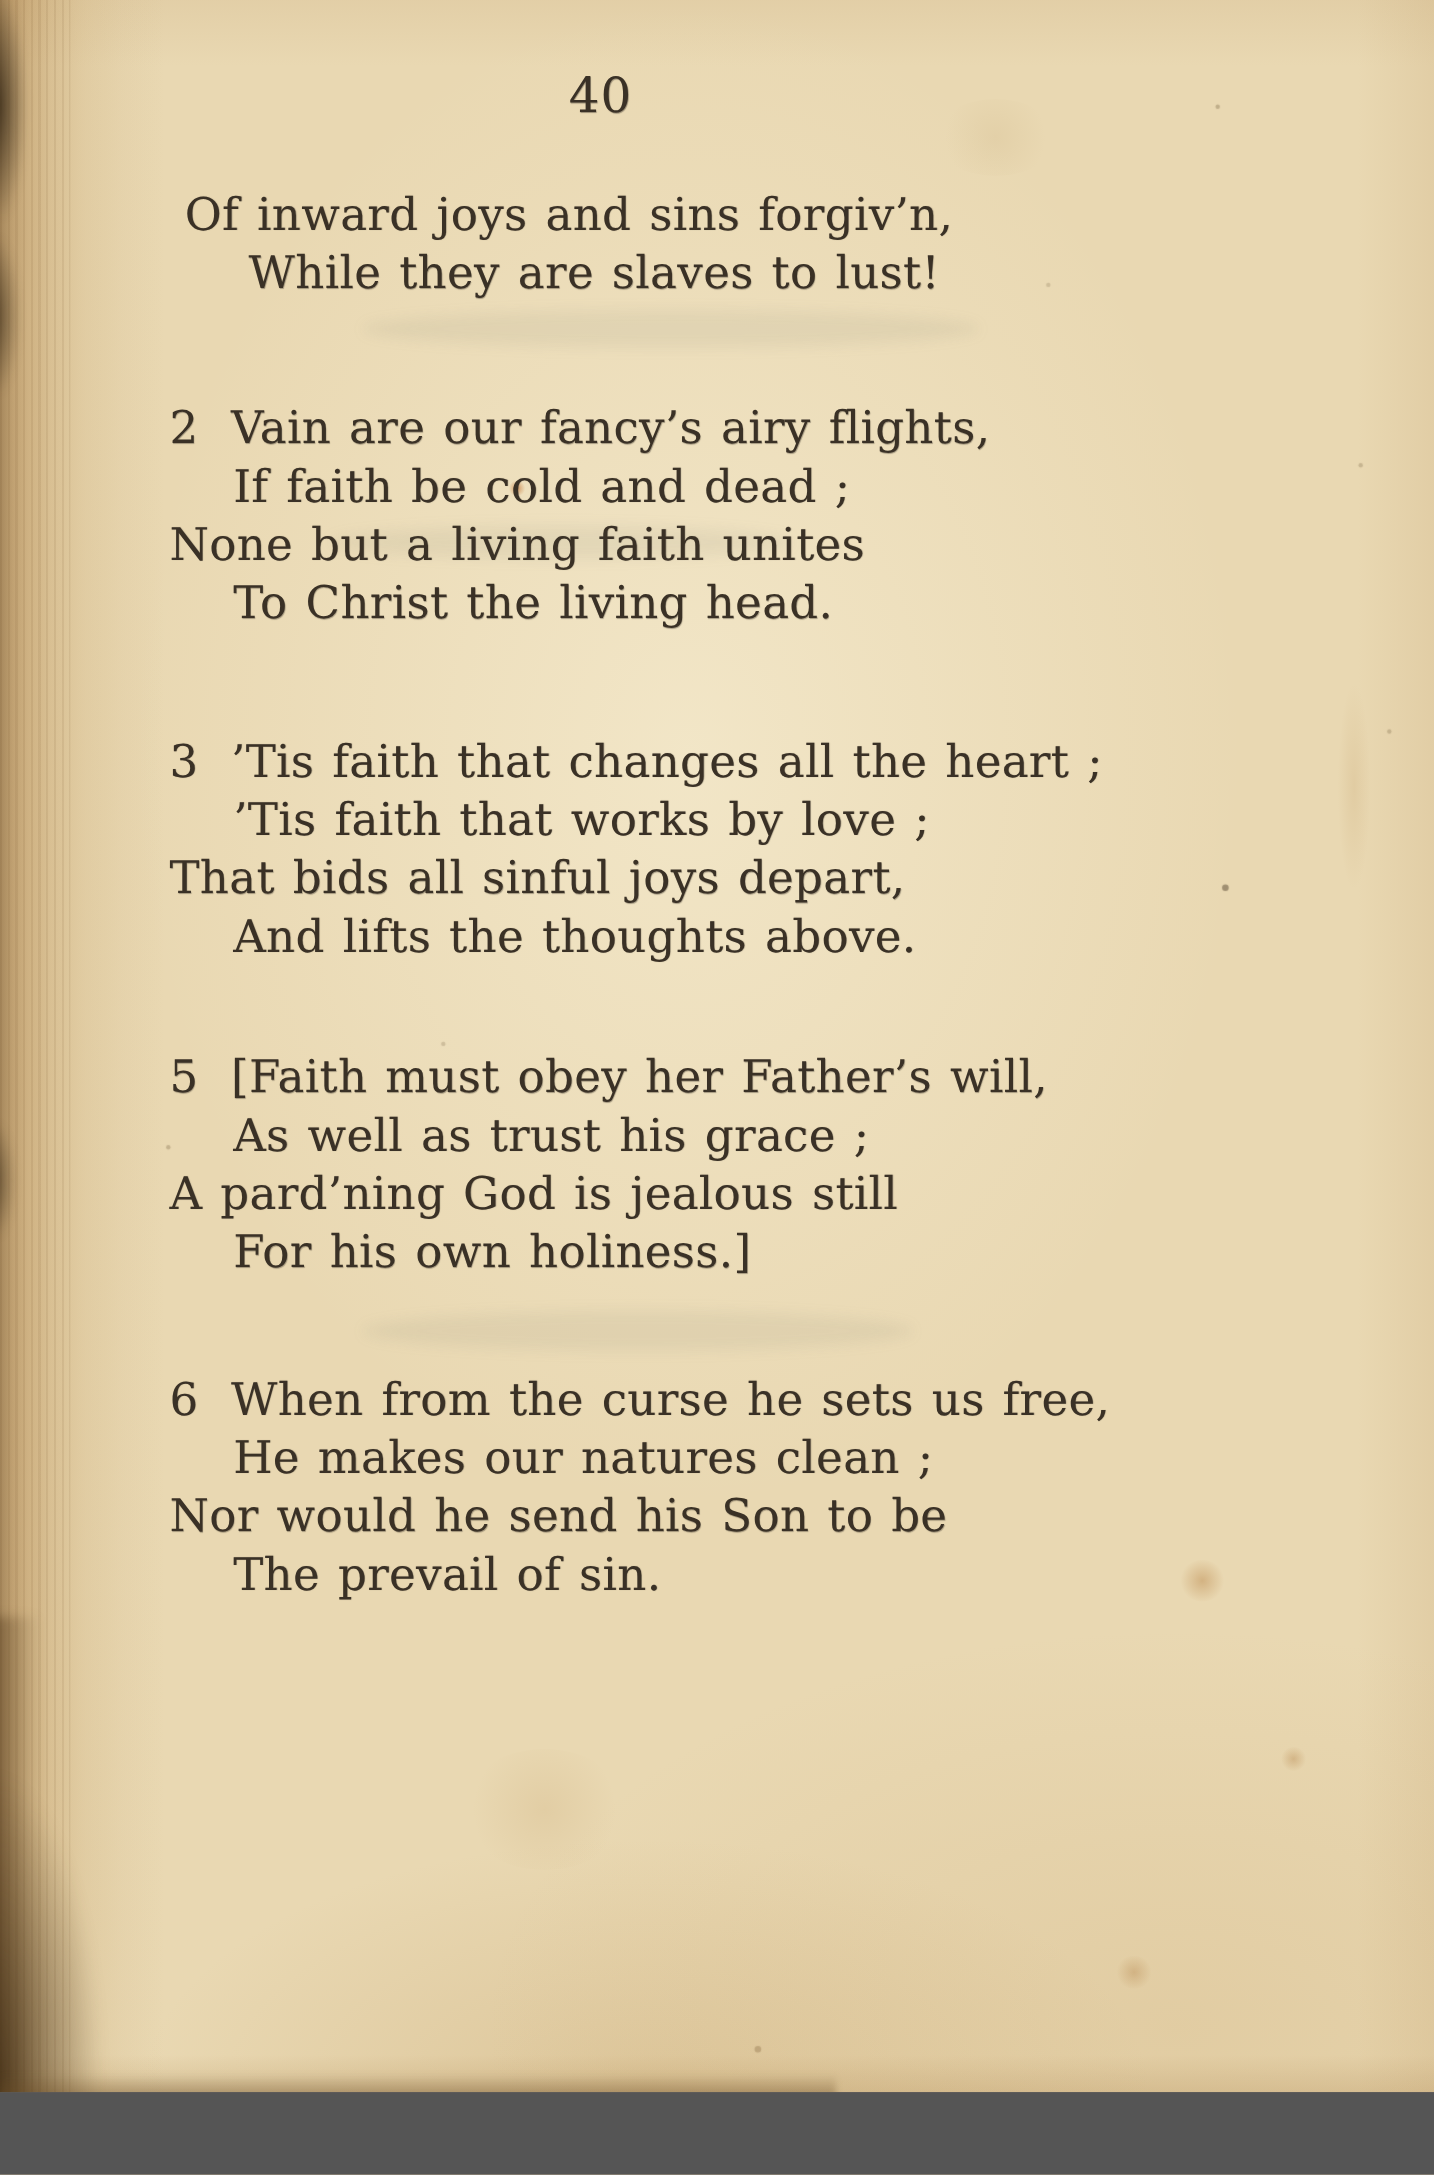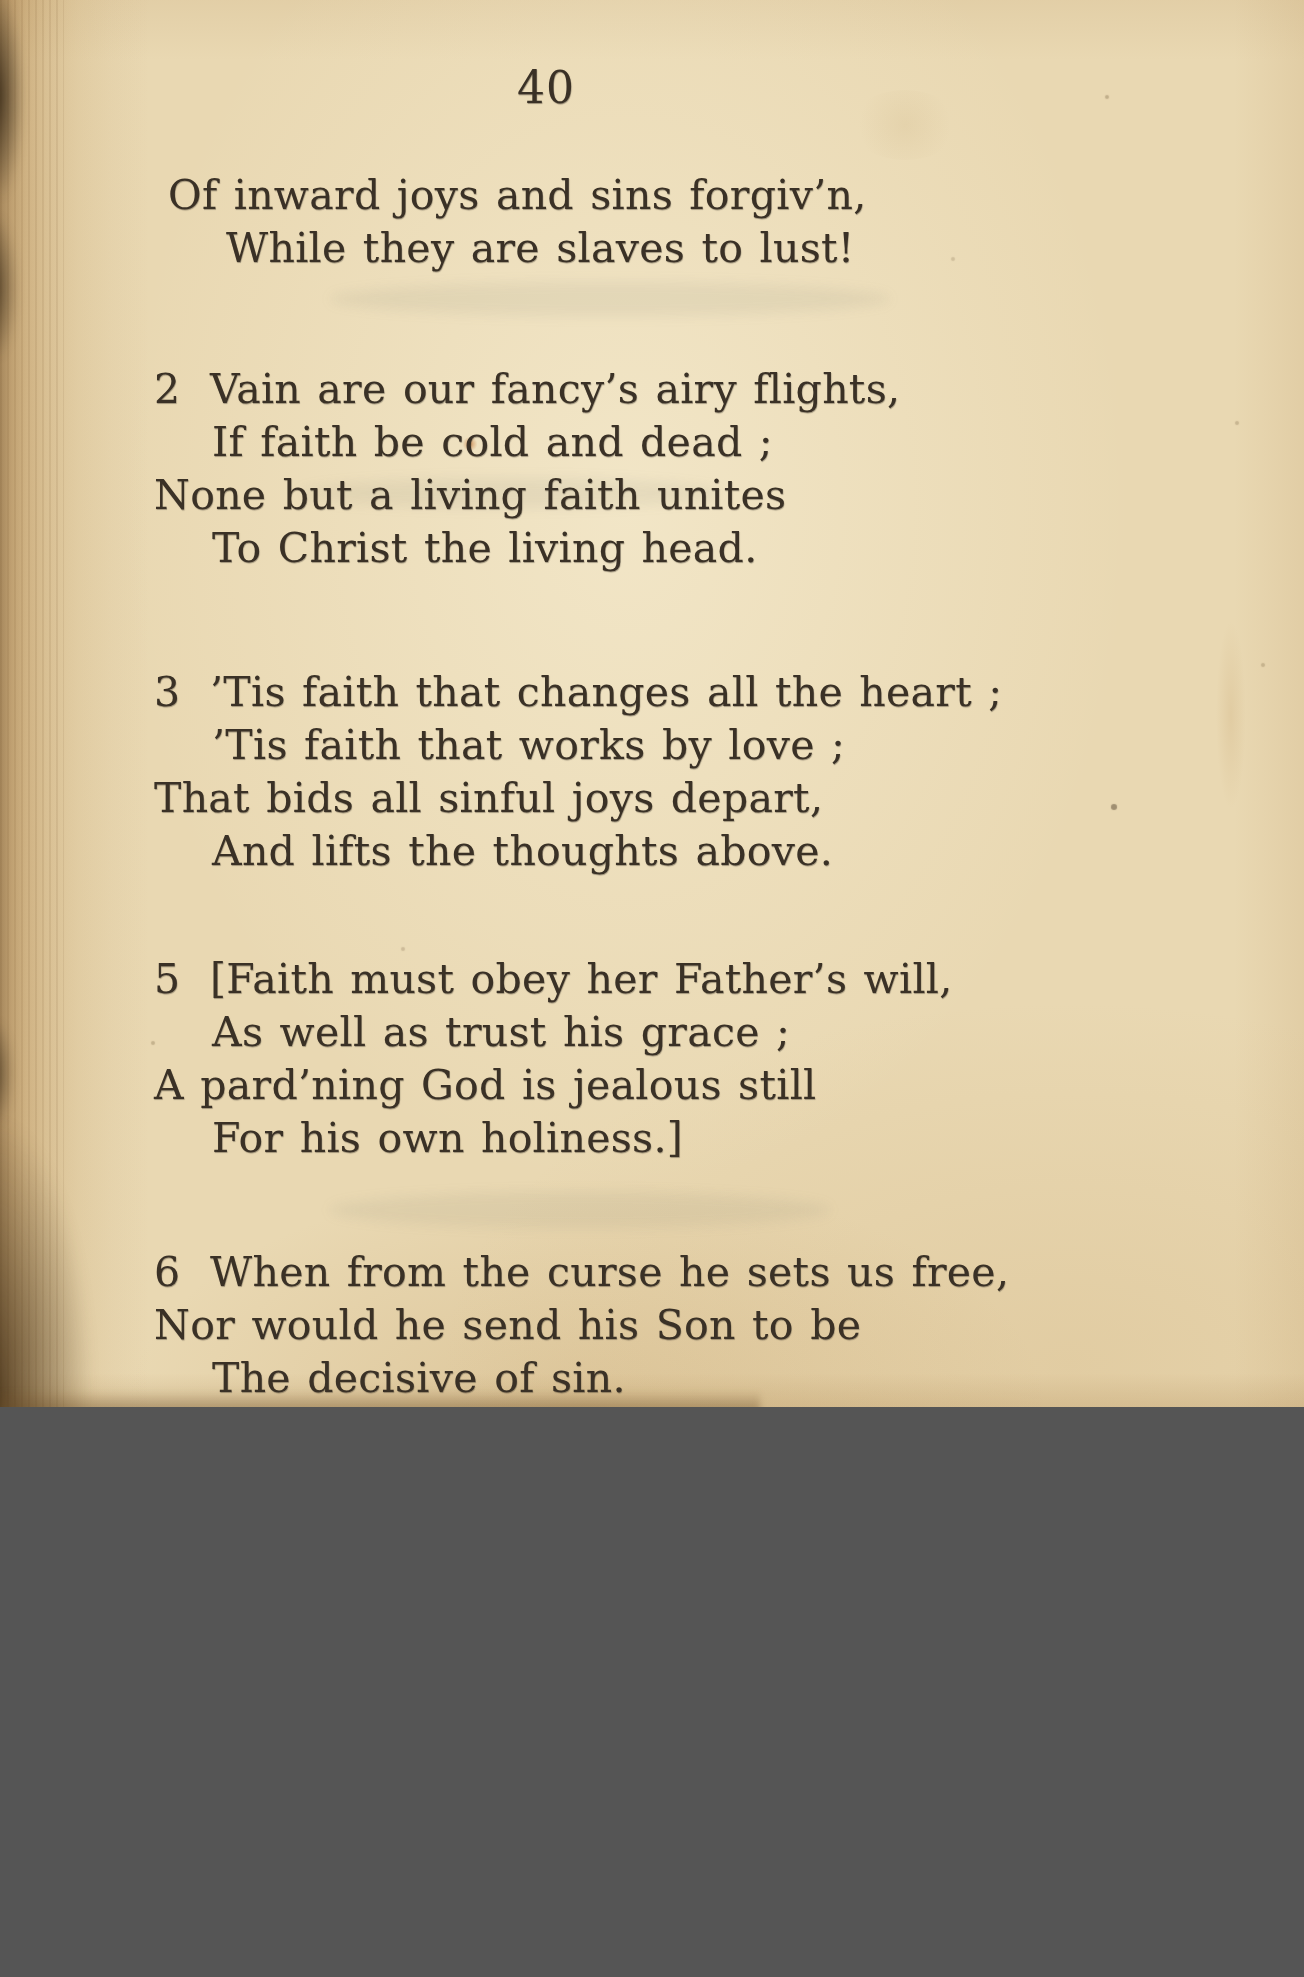--- a/index.html
+++ b/index.html
@@ -1,18 +1,18 @@
 <!DOCTYPE html>
 <html><head>
 <meta charset="utf-8">
 <style>
   html,body{margin:0;padding:0;background:#555;}
   .page{
     position:relative;
-    width:1304px;height:1407px;
+    width:1304px;height:1902px;
     overflow:hidden;
     font-family:"DejaVu Serif","Liberation Serif",serif;
     color:#3a3126;
     background-color:#e9d8b2;
     background-image:
       radial-gradient(ellipse 700px 950px at 48% 36%, rgba(249,241,216,0.55), rgba(249,241,216,0) 72%),
       radial-gradient(ellipse 900px 520px at 82% 97%, rgba(198,162,106,0.22), rgba(198,162,106,0) 70%),
       radial-gradient(ellipse 640px 320px at 45% 100%, rgba(188,150,92,0.28), rgba(188,150,92,0) 72%),
       linear-gradient(90deg, rgba(176,136,82,0.32) 0px, rgba(176,136,82,0.12) 70px, rgba(176,136,82,0) 150px),
       linear-gradient(270deg, rgba(186,150,98,0.16) 0px, rgba(186,150,98,0) 70px),
@@ -137,17 +137,18 @@
         <div class="line indent">And lifts the thoughts above.</div>
       </div>
       <div class="stanza">
         <div class="line"><span class="vnum">5</span>[Faith must obey her Father’s will,</div>
         <div class="line indent">As well as trust his grace ;</div>
         <div class="line">A pard’ning God is jealous still</div>
         <div class="line indent">For his own holiness.]</div>
       </div>
       <div class="stanza">
         <div class="line"><span class="vnum">6</span>When from the curse he sets us free,</div>
+        <div class="line indent">He makes our natures clean ;</div>
         <div class="line">Nor would he send his Son to be</div>
-        <div class="line indent">The decisive of sin.</div>
+        <div class="line indent">The prevail of sin.</div>
       </div>
     </div>
 </div>
 
 </body></html>

